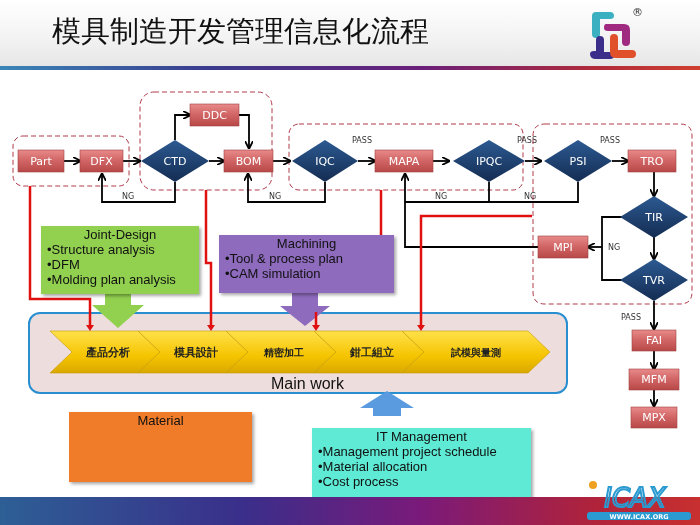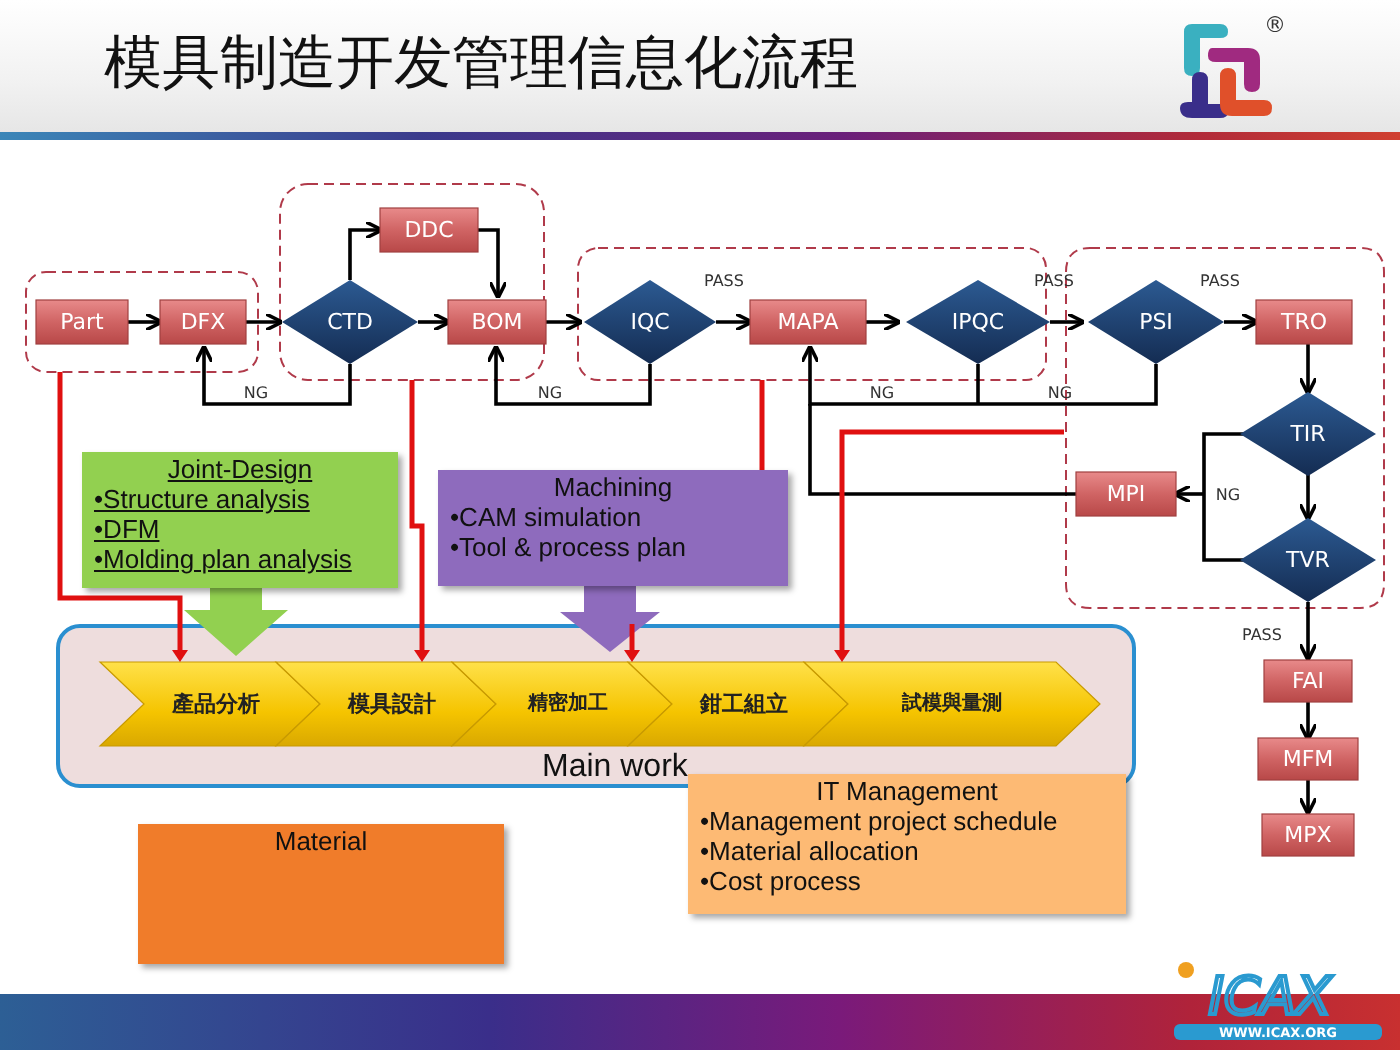--- a/index.html
+++ b/index.html
@@ -223,38 +223,38 @@
   </g>
   <g fill="#e01010">
     <polygon points="86,325 94,325 90,331"></polygon>
     <polygon points="207,325 215,325 211,331"></polygon>
     <polygon points="312,325 320,325 316,331"></polygon>
     <polygon points="417,325 425,325 421,331"></polygon>
   </g>
 </svg>
 <div class="main-label">Main work</div>
 
-<div class="box" style="left:41px; top:226px; width:158px; height:68px; background:#92d050;text-decoration:underline;">
+<div class="box" style="left:41px; top:226px; width:158px; height:68px; background:#92d050;">
   <div class="head">Joint-Design</div>
   <div class="item">•Structure analysis</div>
   <div class="item">•DFM</div>
   <div class="item">•Molding plan analysis</div>
 </div>
 
 <div class="box" style="left:219px; top:235px; width:175px; height:58px; background:#8e6bbd;">
   <div class="head">Machining</div>
+  <div class="item">•Tool &amp; process plan</div>
   <div class="item">•CAM simulation</div>
-  <div class="item">•Tool &amp; process plan</div>
 </div>
 
 <div class="box" style="left:69px; top:412px; width:183px; height:70px; background:#f07c2a;">
   <div class="head">Material</div>
 </div>
 
-<div class="box" style="left:312px; top:387px; width:219px; height:70px; background:#fdba74;margin-left:32px;">
+<div class="box" style="left:312px; top:428px; width:219px; height:70px; background:#5eead4;">
   <div class="head">IT Management</div>
   <div class="item">•Management project schedule</div>
   <div class="item">•Material allocation</div>
   <div class="item">•Cost process</div>
 </div>
 
 <div class="footer"></div>
 <div class="footer-text">倍智信息咨询顾问有限公司</div>
 <svg class="icax" viewBox="0 0 120 46">
   <circle cx="18" cy="8" r="4" fill="#f0a020"></circle>

